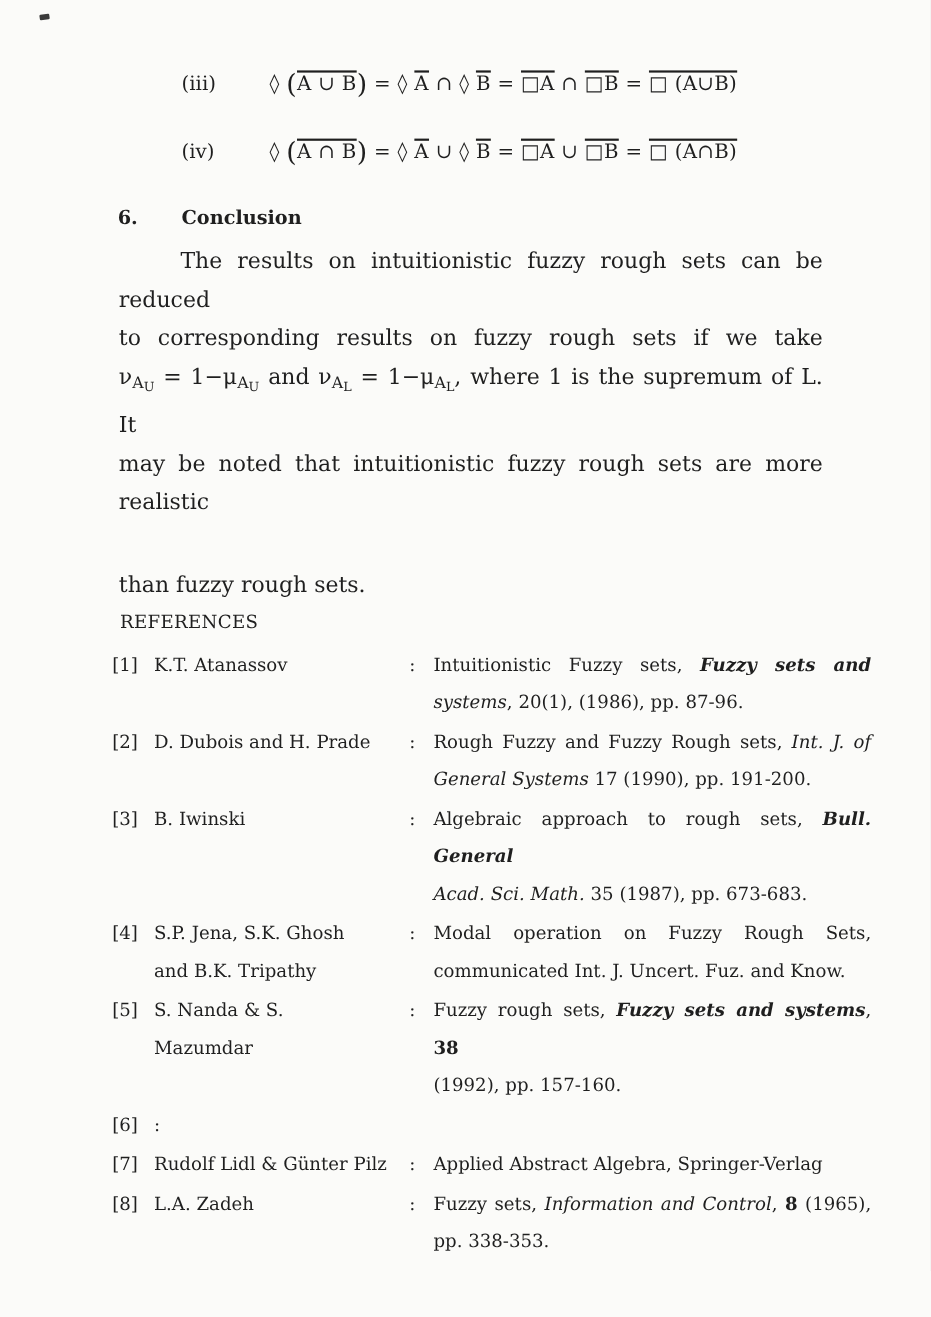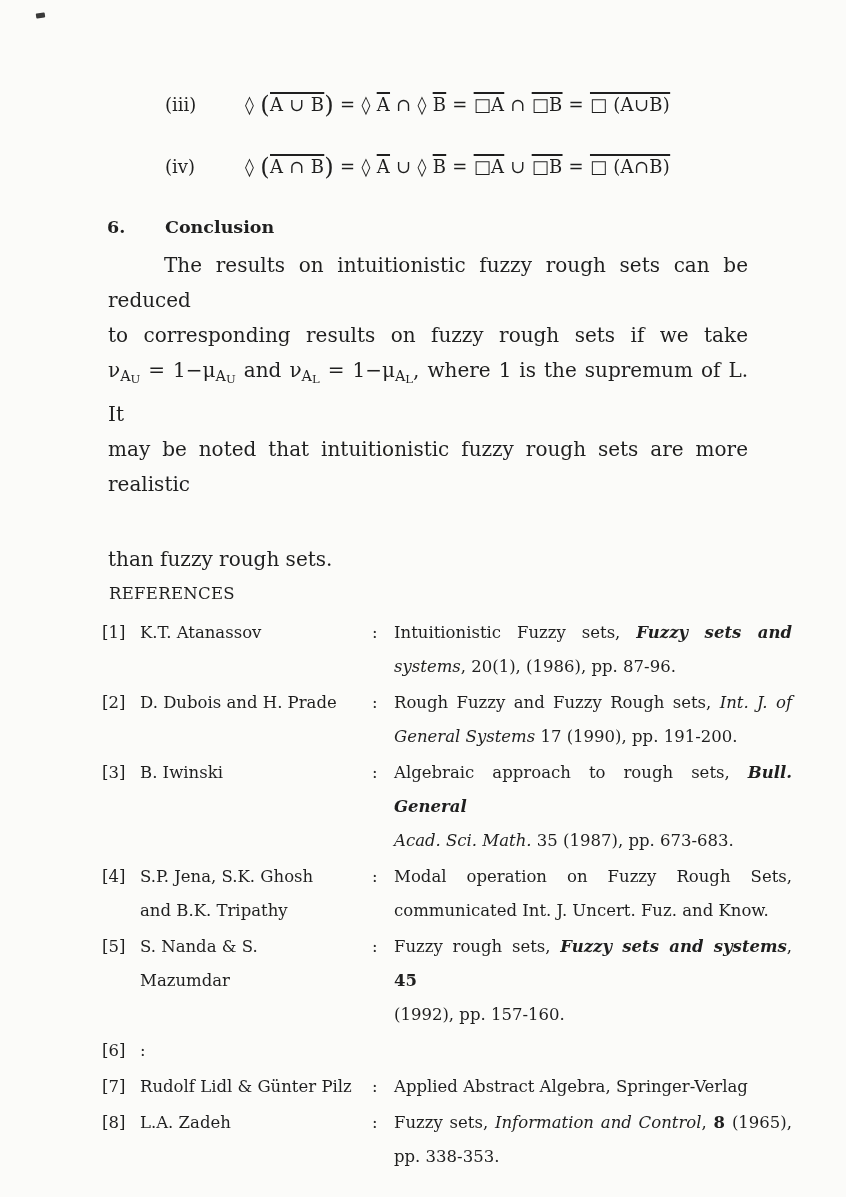--- a/index.html
+++ b/index.html
@@ -18,21 +18,21 @@
   }
   .speck {
     position: absolute;
     left: 36px; top: 13px;
     width: 9px; height: 5px;
     background: #3a3a3a;
     border-radius: 1px;
     transform: rotate(-8deg);
   }
   
-  .formulas { padding-top: 90px; }
+  .formulas { padding-top: 62px; }
   .formula-row {
     display: flex;
     margin-left: 165px;
     margin-bottom: 32px;
     font-size: 18px;
     line-height: 30px;
     white-space: nowrap;
   }
   .flabel { width: 80px; flex: none; }
   .fbody { letter-spacing: 0.3px; }
@@ -160,21 +160,21 @@
           <div class="rline"><span>Modal operation on Fuzzy Rough Sets,</span></div>
           <div class="rline"><span>communicated Int. J. Uncert. Fuz. and Know.</span></div>
         </span>
     </div>
     <div class="ref-item">
       <span class="ref-label">[5]</span>
       <span class="ref-author">S. Nanda &amp; S.
 Mazumdar</span>
       <span class="ref-colon">:</span>
       <span class="ref-text">
-          <div class="rline"><span>Fuzzy rough sets, </span><span class="seg-i seg-b">Fuzzy sets and systems</span><span>, </span><span class="seg-b">45</span></div>
+          <div class="rline"><span>Fuzzy rough sets, </span><span class="seg-i seg-b">Fuzzy sets and systems</span><span>, </span><span class="seg-b">38</span></div>
           <div class="rline"><span>(1992), pp. 157-160.</span></div>
         </span>
     </div>
     <div class="ref-item">
       <span class="ref-label">[6]</span>
       <span class="ref-colon">:</span>
     </div>
     <div class="ref-item">
       <span class="ref-label">[7]</span>
       <span class="ref-author">Rudolf Lidl &amp; Günter Pilz</span>

